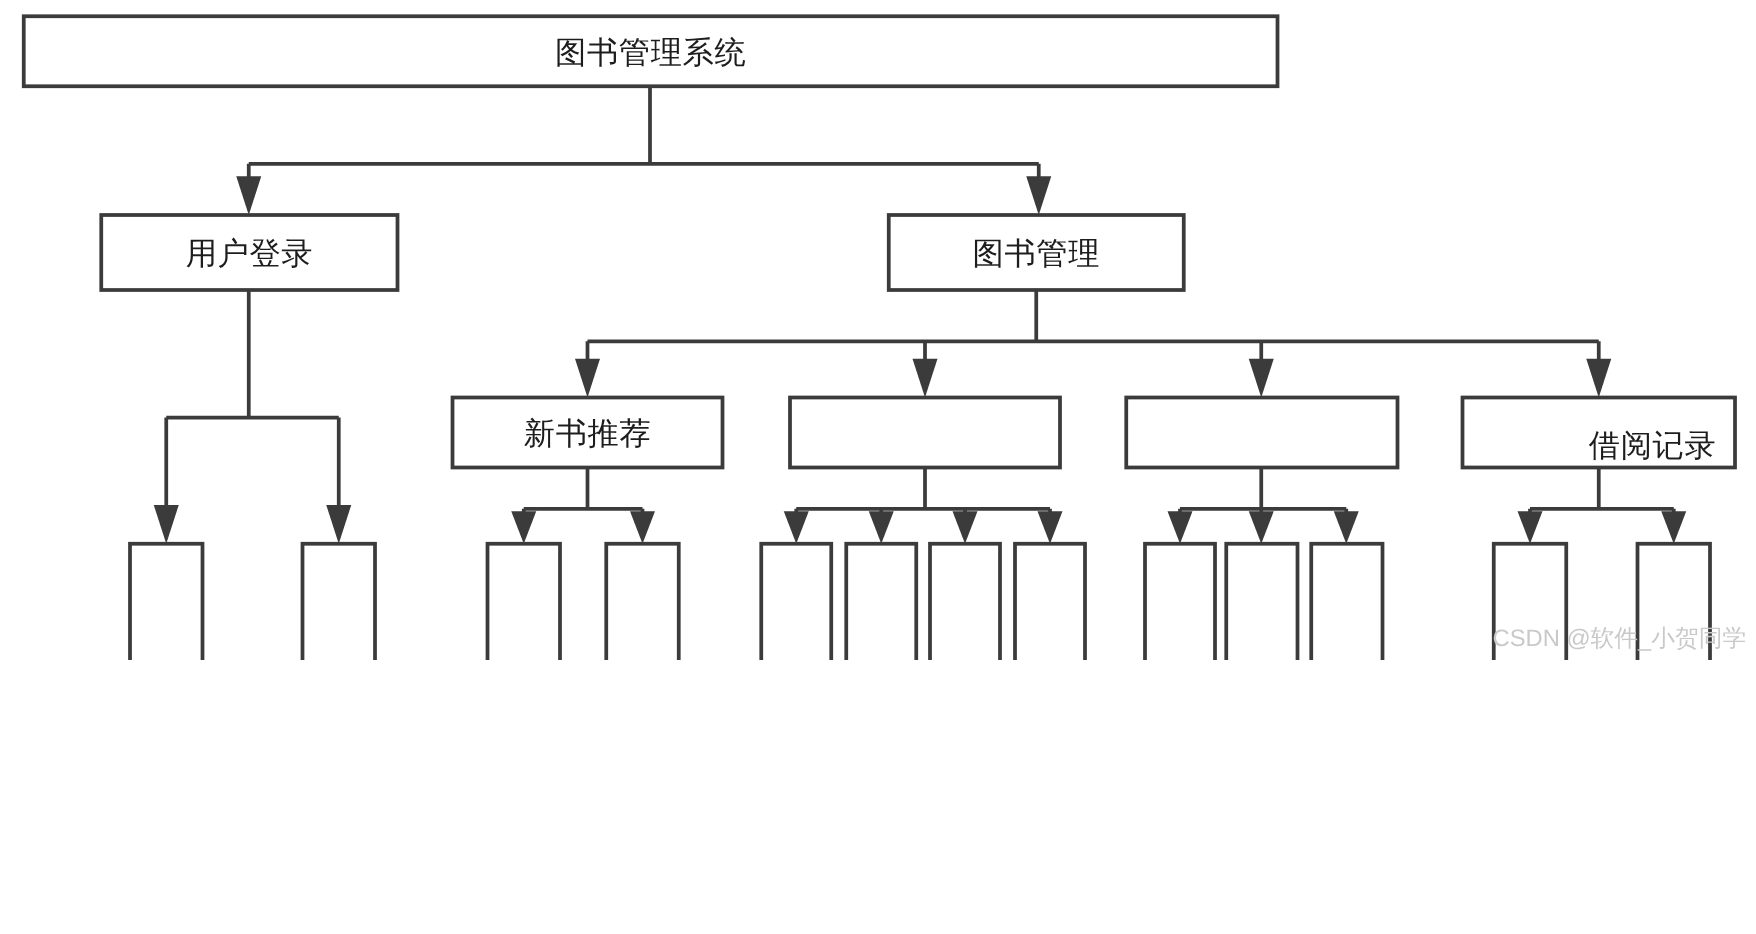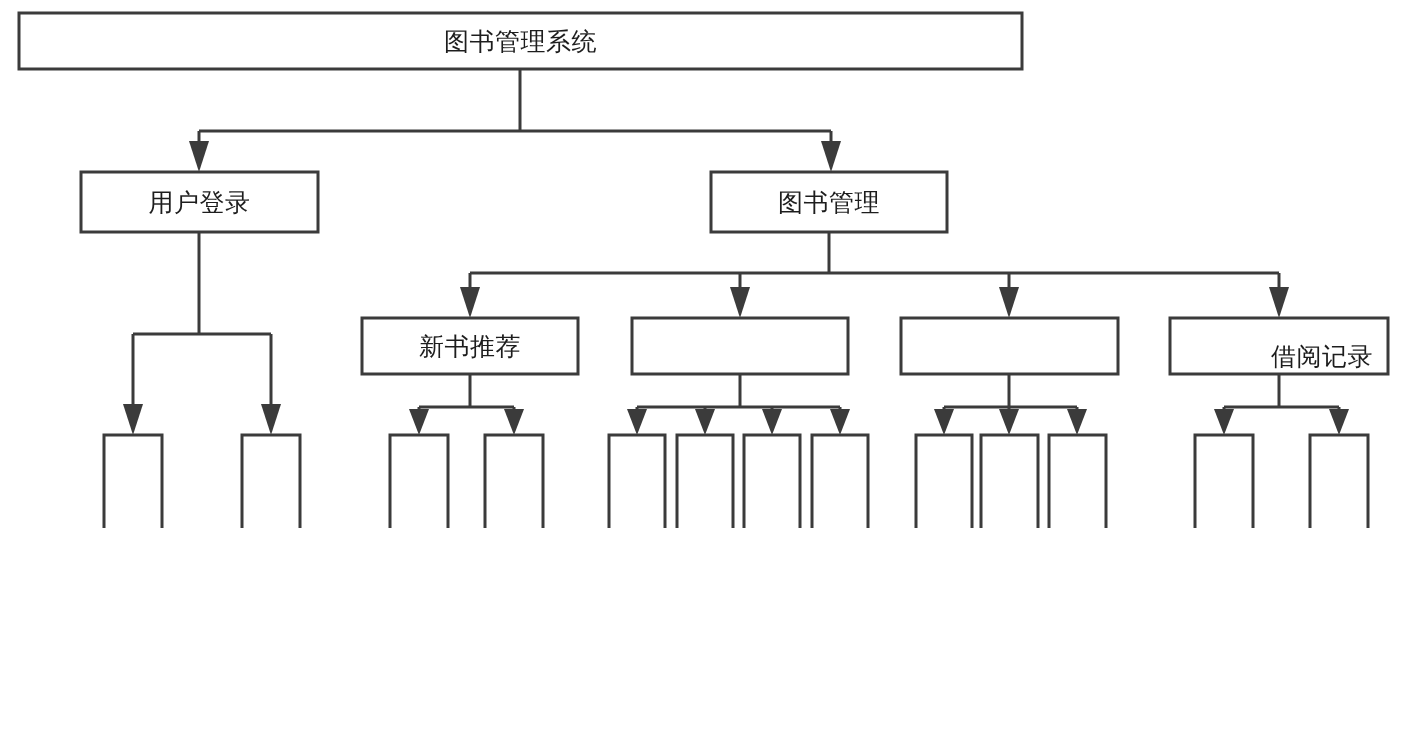--- a/index.html
+++ b/index.html
@@ -199,14 +199,15 @@
   <div class="leaf-label" style="left:609px;  top:435px; width:56px; height:299px;">查询图书</div>
   <div class="leaf-label" style="left:677px;  top:435px; width:56px; height:299px; align-items:flex-start; padding-top:8px; box-sizing:border-box;">新增图书（管理员）</div>
   <div class="leaf-label" style="left:744px;  top:435px; width:56px; height:299px; align-items:flex-start; padding-top:8px; box-sizing:border-box;">编辑图书（管理员）</div>
   <div class="leaf-label" style="left:812px;  top:435px; width:56px; height:299px;">借阅图书</div>
   <div class="leaf-label" style="left:916px;  top:435px; width:56px; height:299px;">查询图书</div>
   <div class="leaf-label" style="left:981px;  top:435px; width:57px; height:299px;">归还图书</div>
   <div class="leaf-label" style="left:1049px; top:435px; width:57px; height:299px; align-items:flex-start; padding-top:8px; box-sizing:border-box;">确认归还（管理员）</div>
   <div class="leaf-label" style="left:1195px; top:435px; width:58px; height:299px;">新增借阅记录</div>
   <div class="leaf-label" style="left:1310px; top:435px; width:58px; height:299px;">查询借阅记录</div>
 
+  <div class="watermark">CSDN @软件_小贺同学</div>
 
 </div>
 
 </body></html>

